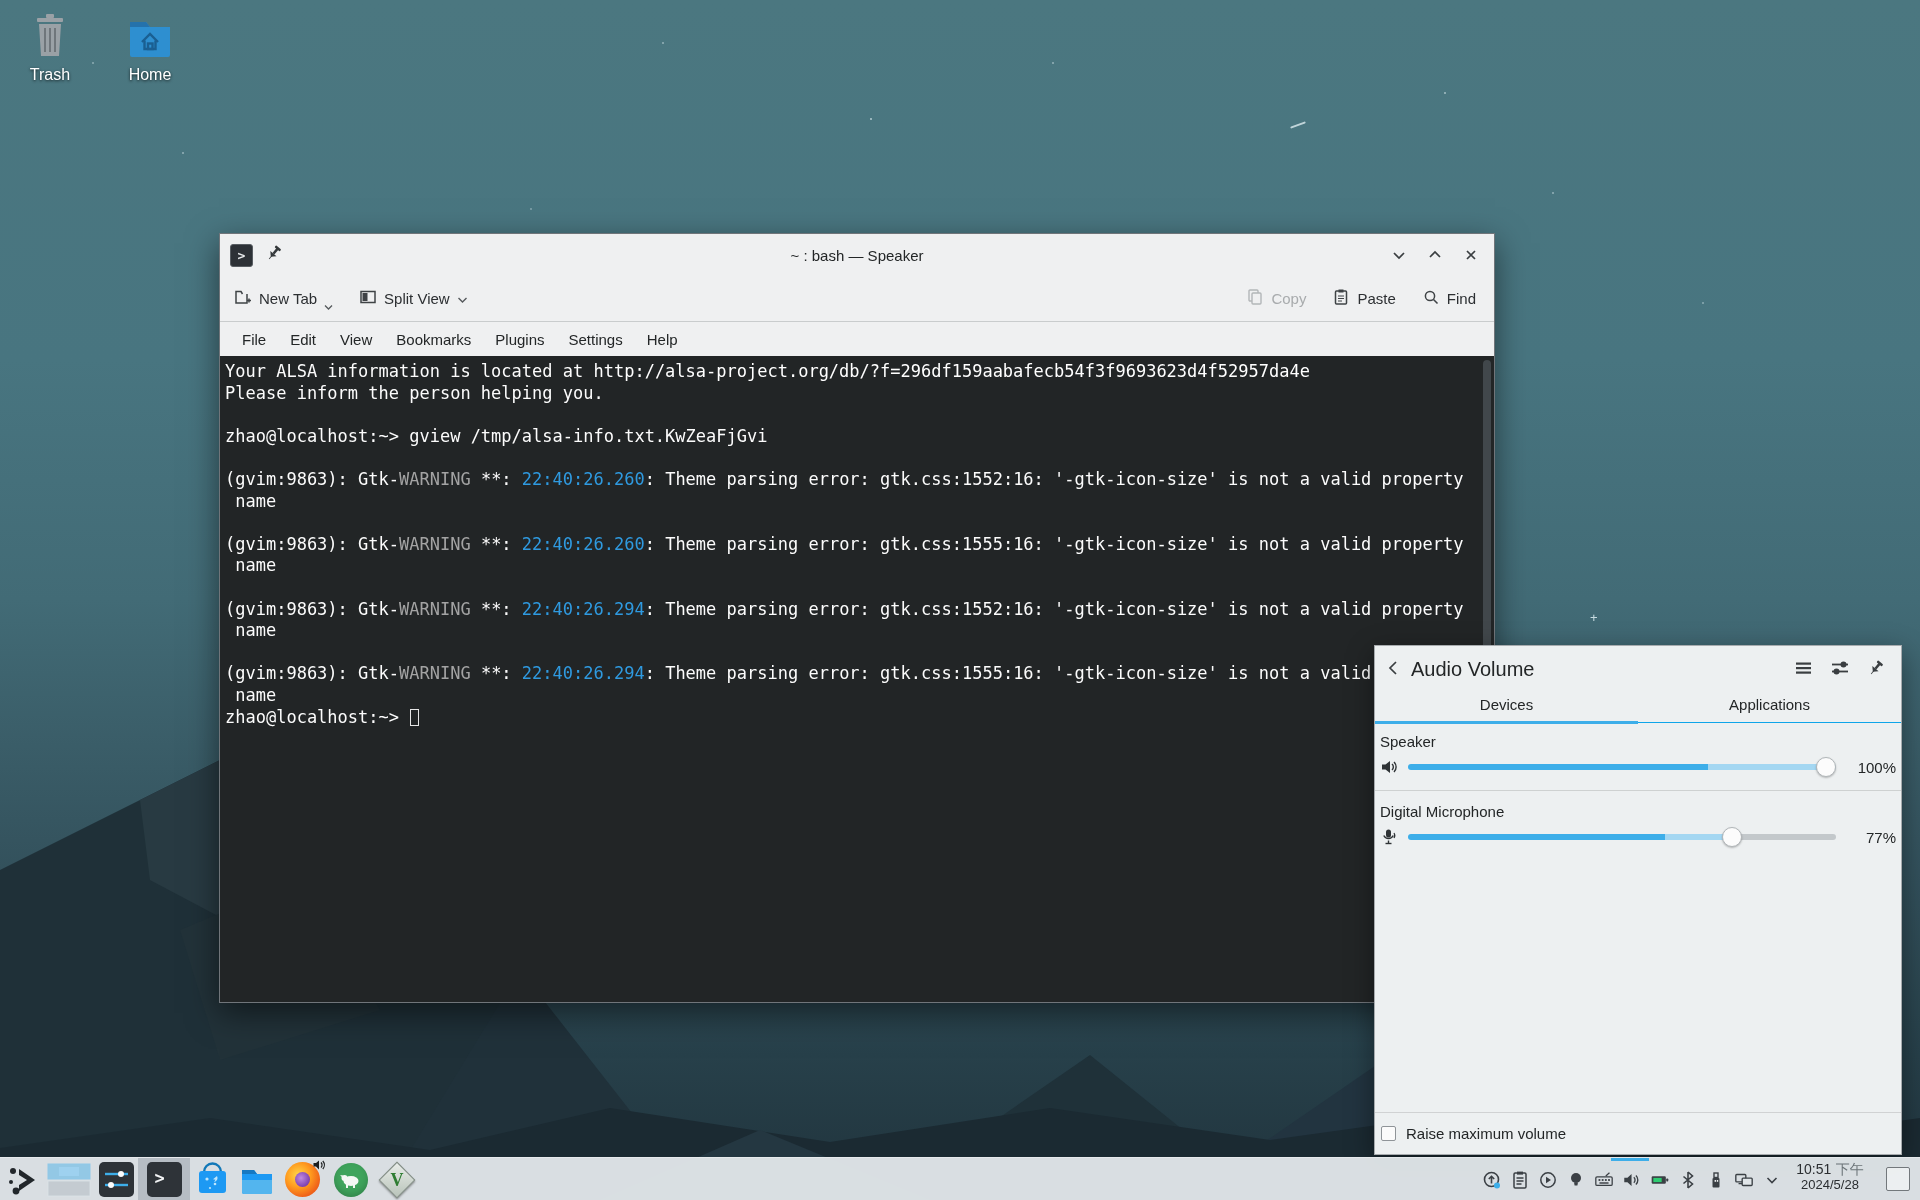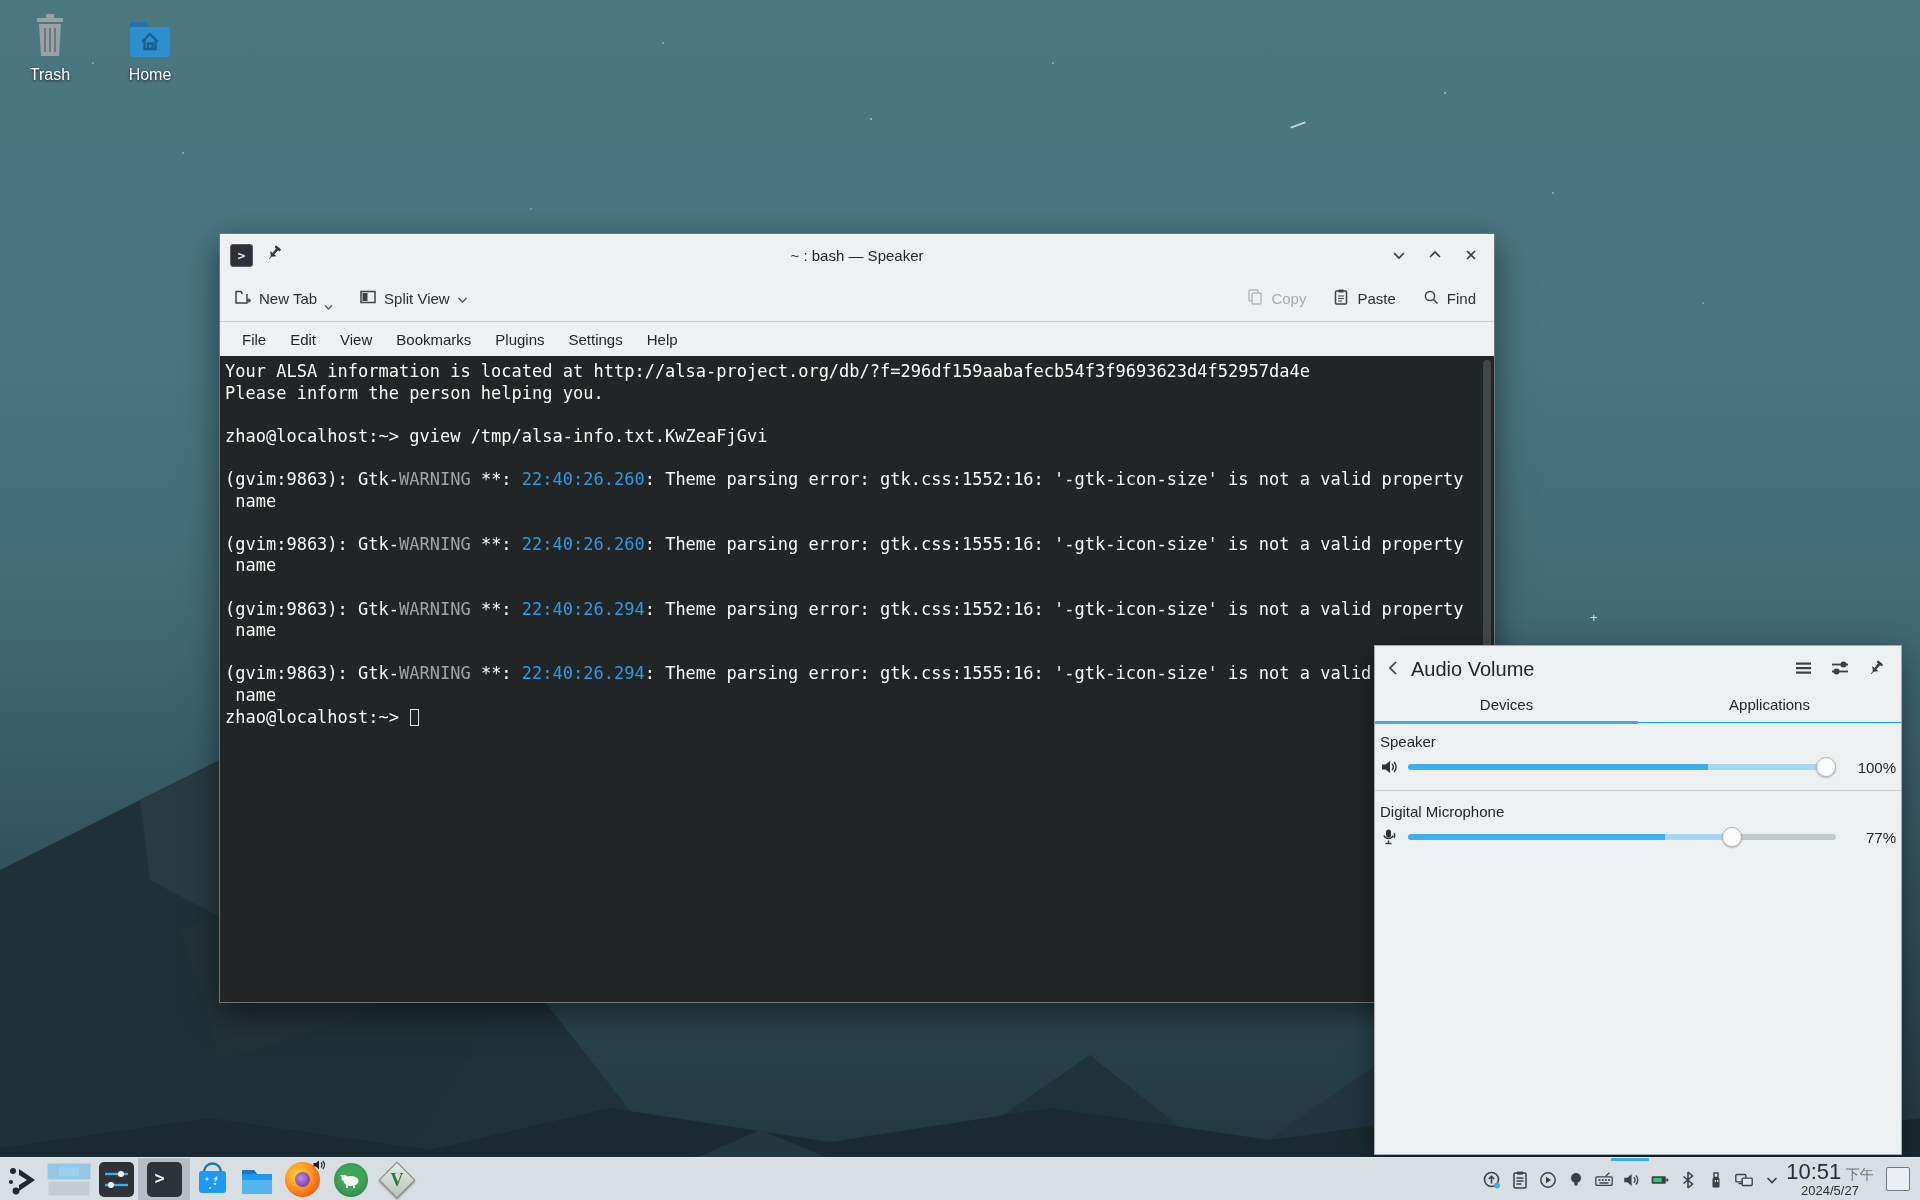--- a/index.html
+++ b/index.html
@@ -87,21 +87,21 @@
   }
   .tb-item { position:absolute; top:3px; width:37px; height:37px; display:flex; align-items:center; justify-content:center; }
   #task-konsole-wrap { position:absolute; left:138px; top:0; width:52px; height:43px;
     background:rgba(125,138,146,.38); display:flex; align-items:center; justify-content:center; }
   .dark-sq { width:35px; height:35px; background:#2e3338; border-radius:5px; position:relative; }
   .dark-sq .gt { position:absolute; left:8px; top:6px; color:#f2f4f5; font-family:"DejaVu Sans Mono",monospace; font-weight:bold; font-size:17px; }
   #tray { position:absolute; left:1482px; top:0; height:43px; display:flex; align-items:center; gap:8px; }
   .tray-ico { width:20px; height:20px; display:flex; align-items:center; justify-content:center; }
   #tray-indicator { position:absolute; left:1611px; top:0; width:38px; height:3px; background:var(--accent); }
   #clock { position:absolute; left:1782px; top:2px; width:96px; text-align:center; line-height:1.1; }
-  #clock-time { font-size:22px; color:#2b2e31; } #clock-period { font-size:14px; color:#6c7478; }
+  #clock-time { font-size:14px; color:#2b2e31; } #clock-period { font-size:14px; color:#6c7478; }
   #clock-date { font-size:13px; color:#2b2e31; }
   #show-desktop { position:absolute; left:1886px; top:9px; width:24px; height:24px;
     border:1px solid #73787c; background:rgba(252,253,253,.55); border-radius:2px; }
 
   .firefox-circle { width:35px; height:35px; border-radius:50%; position:relative;
     background:radial-gradient(circle at 38% 38%, #ffd84a 0%, #ff9b1f 40%, #f0641a 70%, #d8450e 100%); }
   .firefox-core { position:absolute; left:10px; top:10px; width:15px; height:15px; border-radius:50%;
     background:radial-gradient(circle at 40% 40%, #c08ae0 0%, #7d41b0 70%, #5a2a8a 100%); }
   .ff-badge { position:absolute; right:-6px; top:-4px; }
   .green-circle { width:34px; height:34px; border-radius:50%; background:#3fa45c;
@@ -383,20 +383,24 @@
             </svg>
         </span>
         <div class="slider">
           <div class="track" style="background: linear-gradient(to right, rgb(61, 174, 233) 0%, rgb(61, 174, 233) 60%, rgb(164, 215, 242) 60%, rgb(164, 215, 242) 77%, rgb(195, 200, 203) 77%, rgb(195, 200, 203) 100%);"></div>
           <div class="handle" style="left: calc(77% - 15.4px);"></div>
         </div>
         <span class="ap-value">77%</span>
       </div>
     </div>
 
+    <div id="ap-footer">
+      <div id="ap-checkbox"></div>
+      <span id="ap-footer-label">Raise maximum volume</span>
+    </div>
   </div>
 
   <div id="taskbar">
 
     <div class="tb-item" style="left:4px;">
       <svg width="34" height="34" viewBox="0 0 34 34">
           <g fill="#22272b">
             <circle cx="7" cy="8" r="3"></circle>
             <circle cx="5" cy="19" r="2"></circle>
             <circle cx="10" cy="28" r="3.4"></circle>
@@ -563,18 +567,18 @@
             <path d="M4.5 7 L9 11.5 L13.5 7" fill="none" stroke="#3b4045" stroke-width="1.6"></path>
           </svg>
       </span>
     </div>
 
     <div id="tray-indicator"></div>
 
     <div id="clock">
       <div><span id="clock-time">10:51</span>
            <span id="clock-period">下午</span></div>
-      <div id="clock-date">2024/5/27</div>
+      <div id="clock-date">2024/5/28</div>
     </div>
 
     <div id="show-desktop"></div>
   </div>
 </div>
 
 </body></html>

